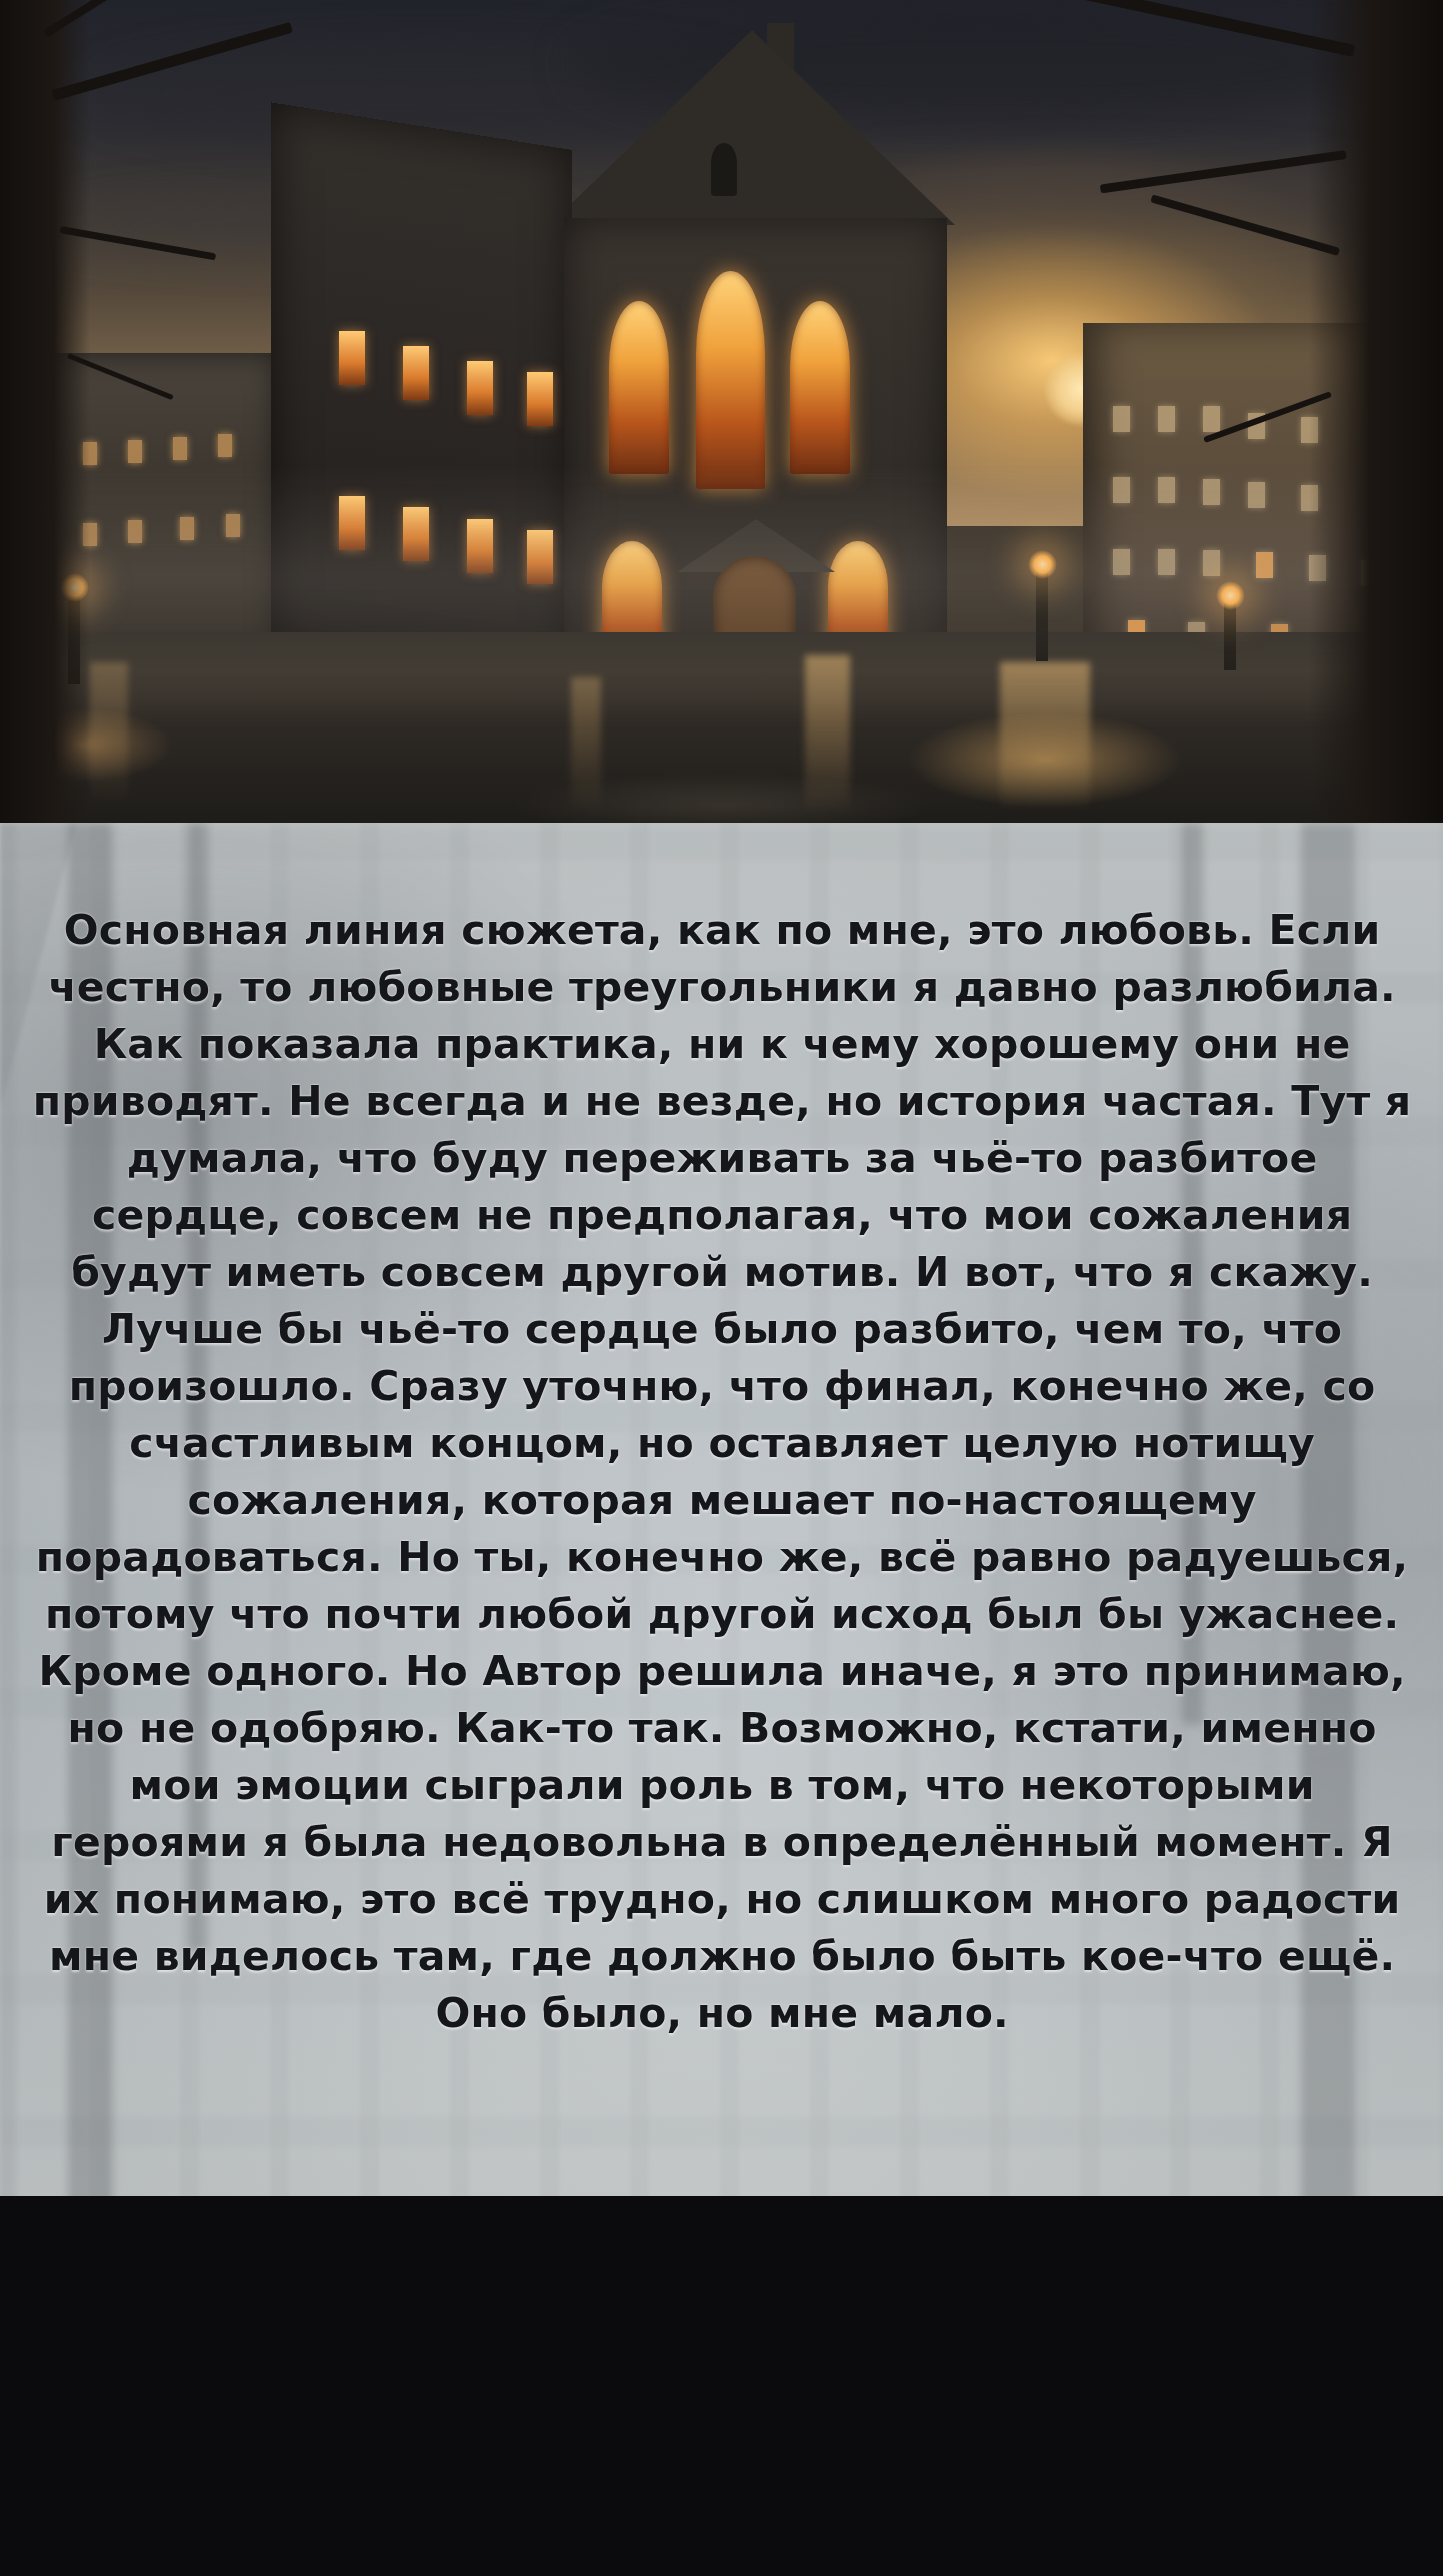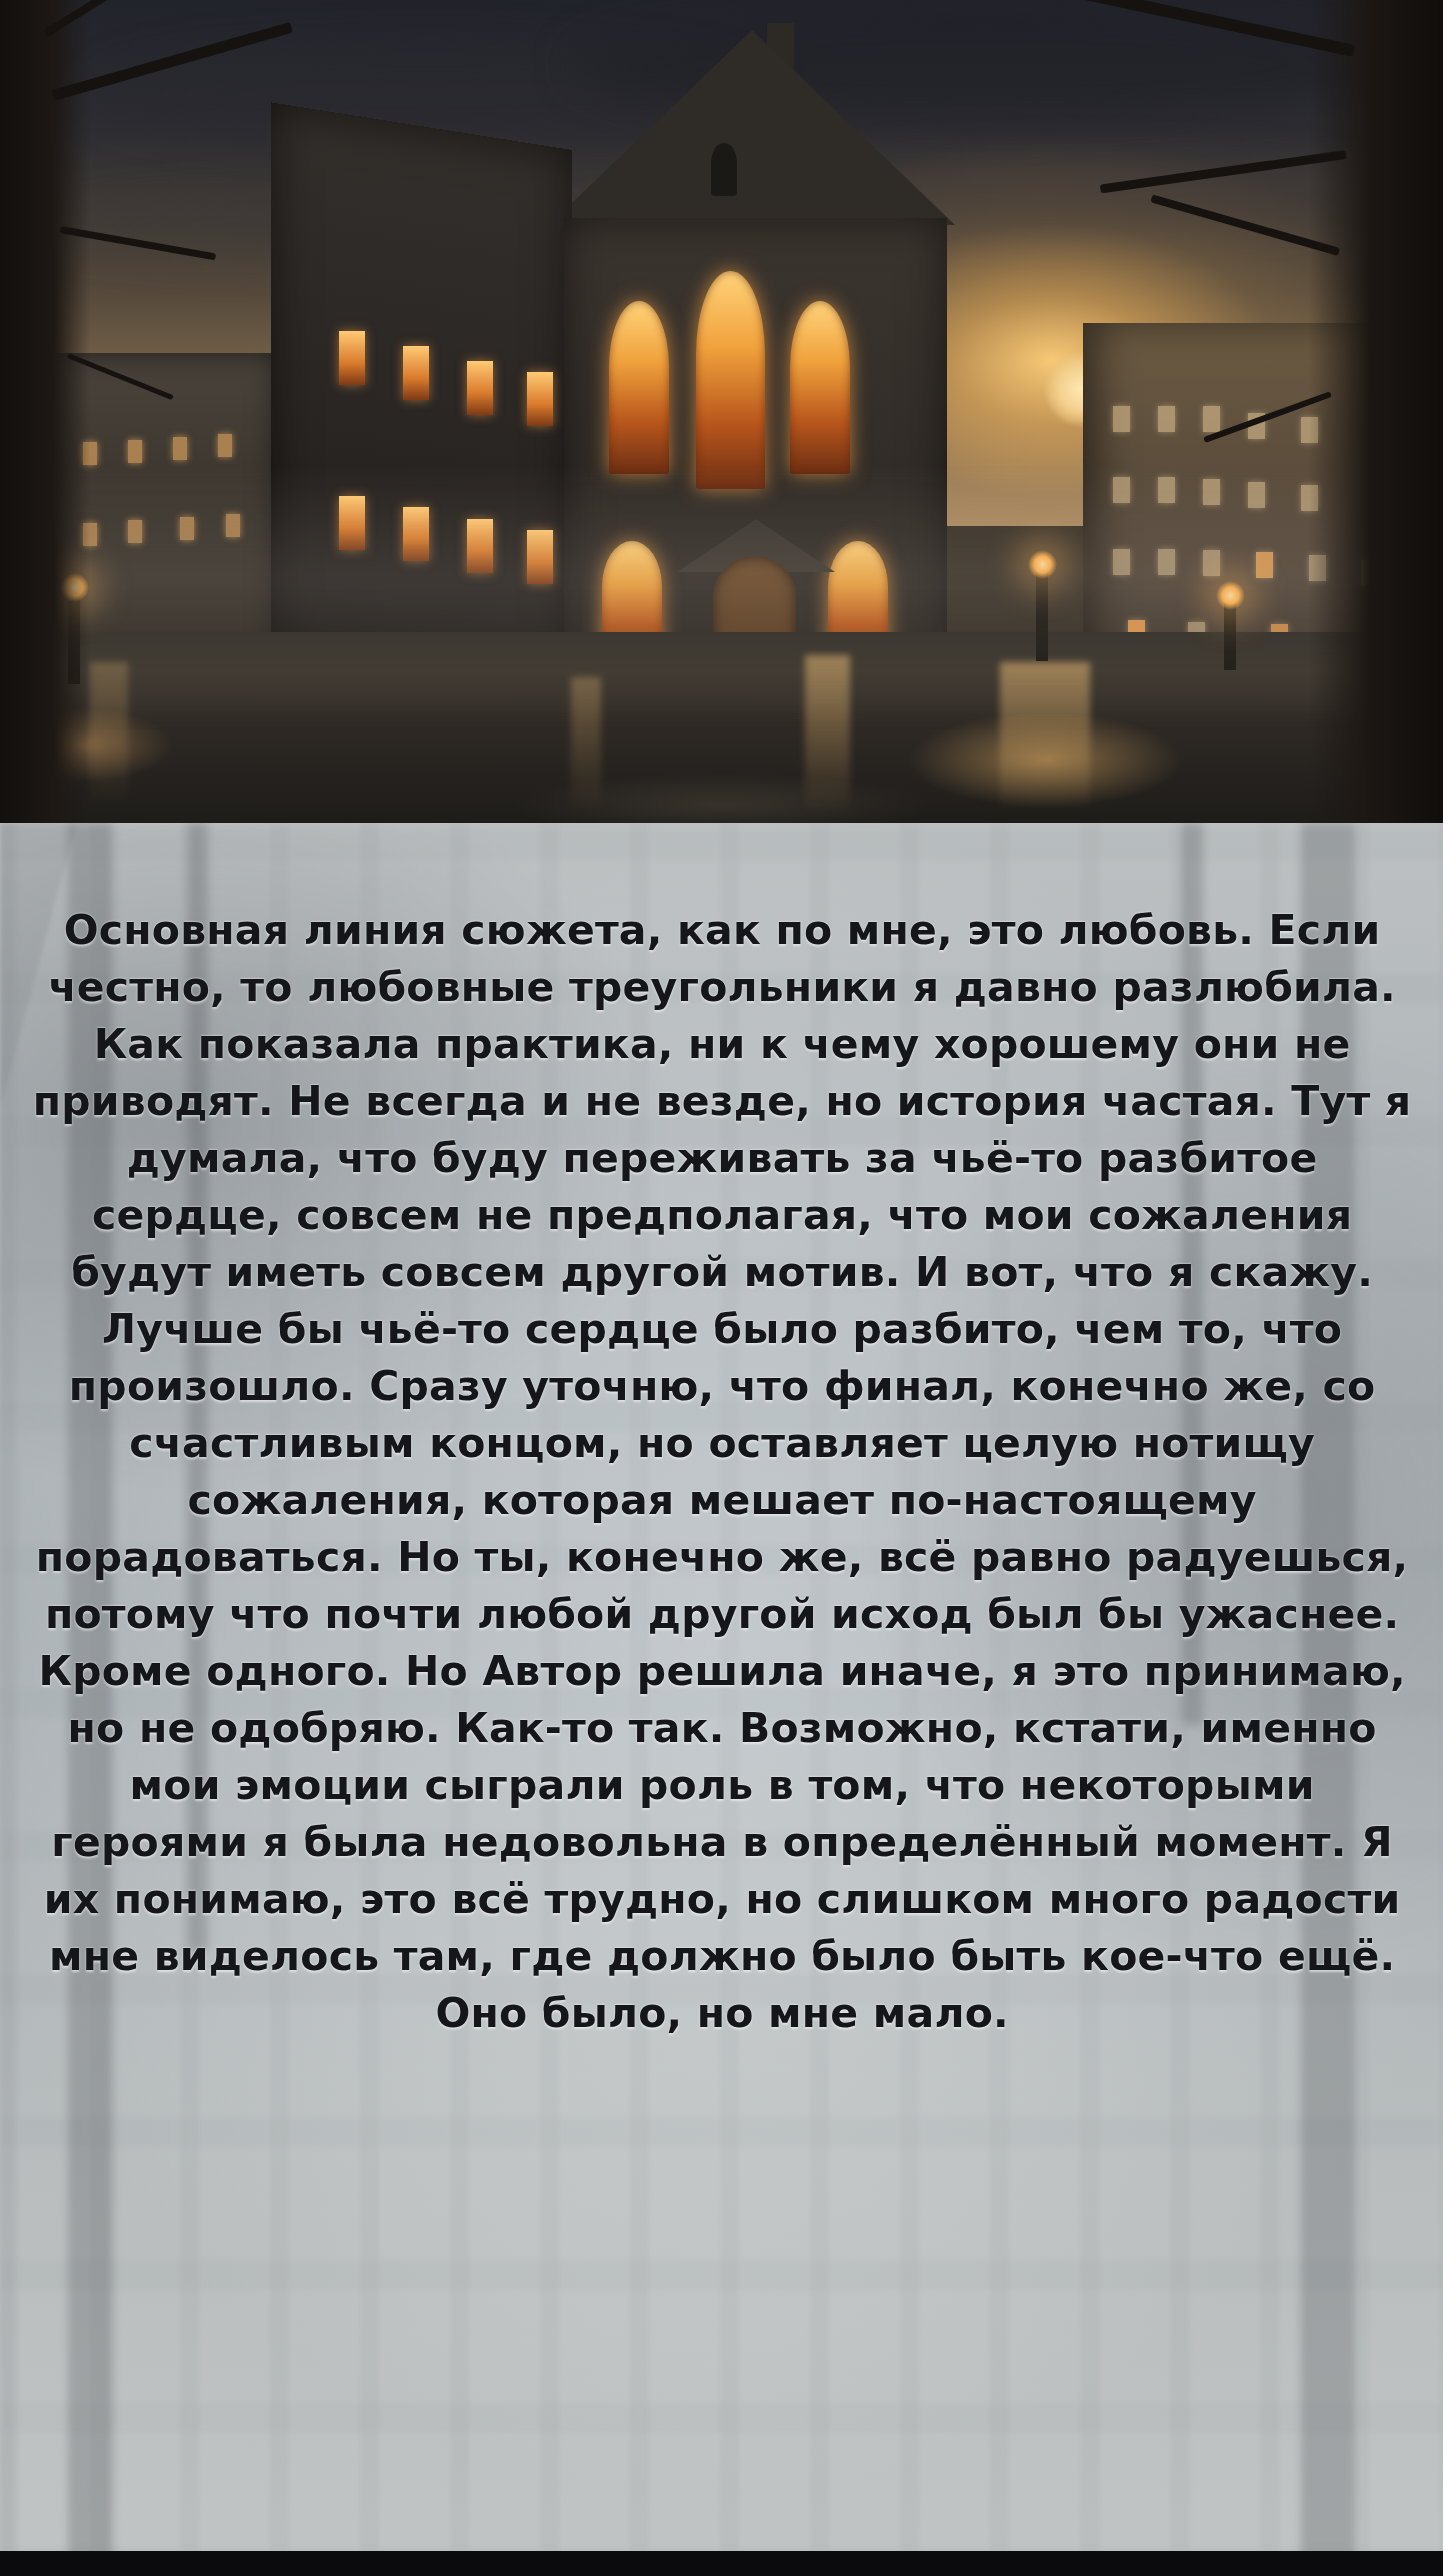--- a/index.html
+++ b/index.html
@@ -3,21 +3,21 @@
 <meta charset="utf-8">
 <style>
   html, body {
     margin: 0;
     padding: 0;
     background: #0b0b0d;
   }
   .page {
     position: relative;
     width: 1444px;
-    height: 2551px;
+    height: 2196px;
     overflow: hidden;
     background: #15803d;
     font-family: "DejaVu Sans", sans-serif;
   }
 
   
   .illustration {
     position: absolute;
     left: 0;
     top: 0;

